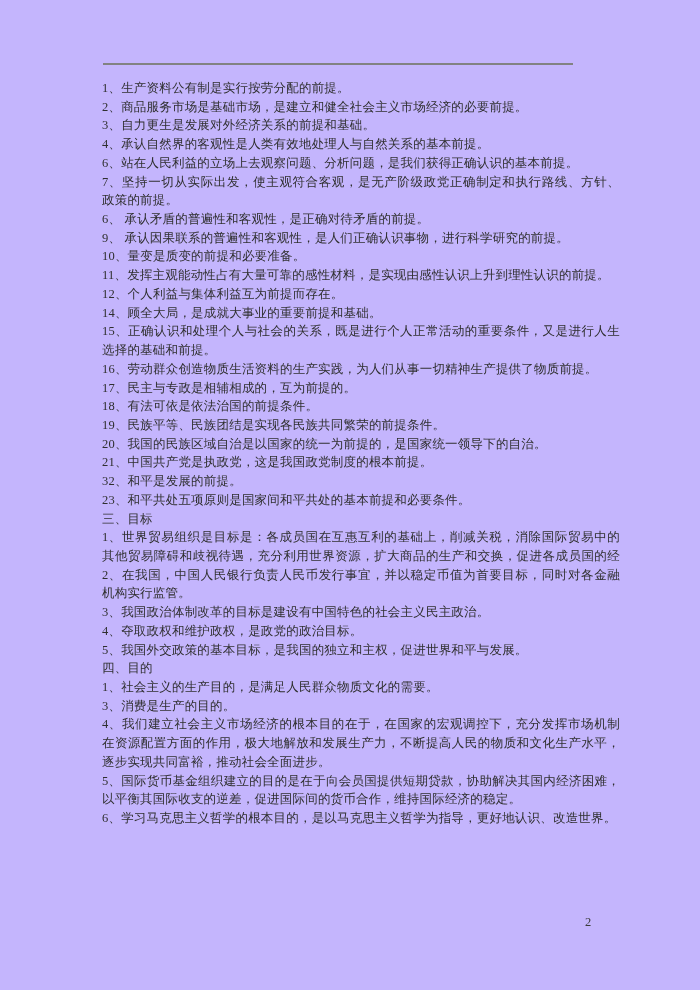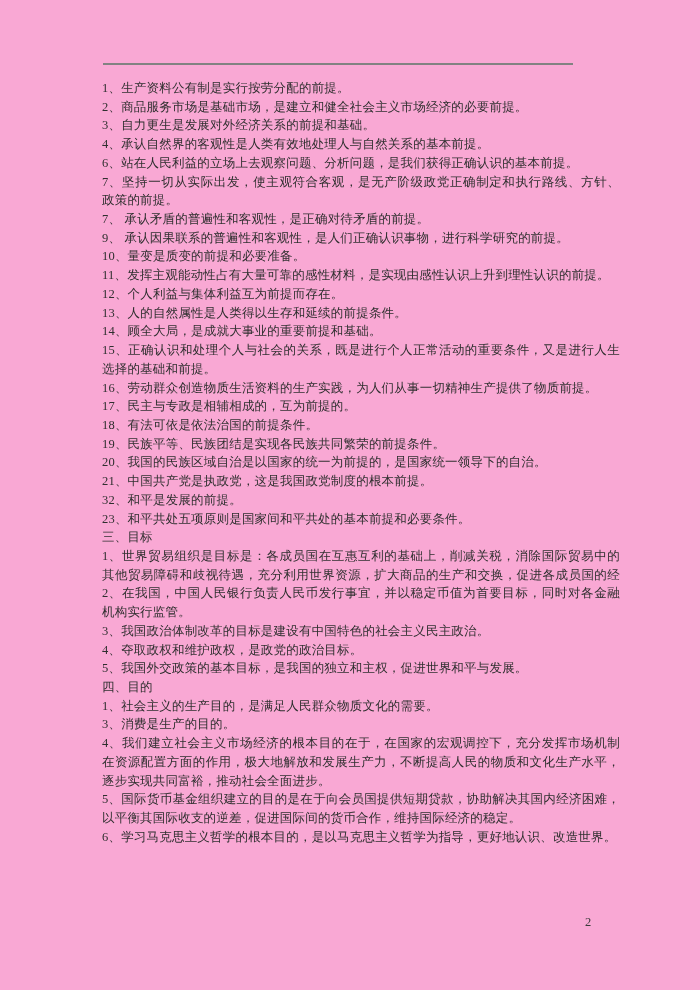--- a/index.html
+++ b/index.html
@@ -2,21 +2,21 @@
 <html><head>
 <meta charset="utf-8">
 <style>
   * { margin: 0; padding: 0; box-sizing: border-box; }
   html, body { background: #ffffff; }
   body { width: 700px; height: 990px; font-family: "Liberation Serif", "DejaVu Serif", serif; }
   .page {
     position: relative;
     width: 700px;
     height: 990px;
-    background: #f9a8d4;
+    background: #c4b5fd;
     overflow: hidden;
   }
   .header-rule {
     position: absolute;
     left: 103px;
     top: 63px;
     width: 470px;
     height: 2px;
     background: #828282;
   }
@@ -53,26 +53,25 @@
 <div class="page">
   <div class="header-rule"></div>
   <div class="doc-body">
       <div class="line">1、生产资料公有制是实行按劳分配的前提。</div>
       <div class="line">2、商品服务市场是基础市场，是建立和健全社会主义市场经济的必要前提。</div>
       <div class="line">3、自力更生是发展对外经济关系的前提和基础。</div>
       <div class="line">4、承认自然界的客观性是人类有效地处理人与自然关系的基本前提。</div>
       <div class="line">6、站在人民利益的立场上去观察问题、分析问题，是我们获得正确认识的基本前提。</div>
       <div class="line cont">7、坚持一切从实际出发，使主观符合客观，是无产阶级政党正确制定和执行路线、方针、</div>
       <div class="line">政策的前提。</div>
-      <div class="line">7、 承认矛盾的普遍性和客观性，是正确对待矛盾的前提。</div>
+      <div class="line">6、 承认矛盾的普遍性和客观性，是正确对待矛盾的前提。</div>
       <div class="line">9、 承认因果联系的普遍性和客观性，是人们正确认识事物，进行科学研究的前提。</div>
       <div class="line">10、量变是质变的前提和必要准备。</div>
       <div class="line">11、发挥主观能动性占有大量可靠的感性材料，是实现由感性认识上升到理性认识的前提。</div>
       <div class="line">12、个人利益与集体利益互为前提而存在。</div>
-      <div class="line">13、人的自然属性是人类得以生存和延续的前提条件。</div>
       <div class="line">14、顾全大局，是成就大事业的重要前提和基础。</div>
       <div class="line cont">15、正确认识和处理个人与社会的关系，既是进行个人正常活动的重要条件，又是进行人生</div>
       <div class="line">选择的基础和前提。</div>
       <div class="line">16、劳动群众创造物质生活资料的生产实践，为人们从事一切精神生产提供了物质前提。</div>
       <div class="line">17、民主与专政是相辅相成的，互为前提的。</div>
       <div class="line">18、有法可依是依法治国的前提条件。</div>
       <div class="line">19、民族平等、民族团结是实现各民族共同繁荣的前提条件。</div>
       <div class="line">20、我国的民族区域自治是以国家的统一为前提的，是国家统一领导下的自治。</div>
       <div class="line">21、中国共产党是执政党，这是我国政党制度的根本前提。</div>
       <div class="line">32、和平是发展的前提。</div>

